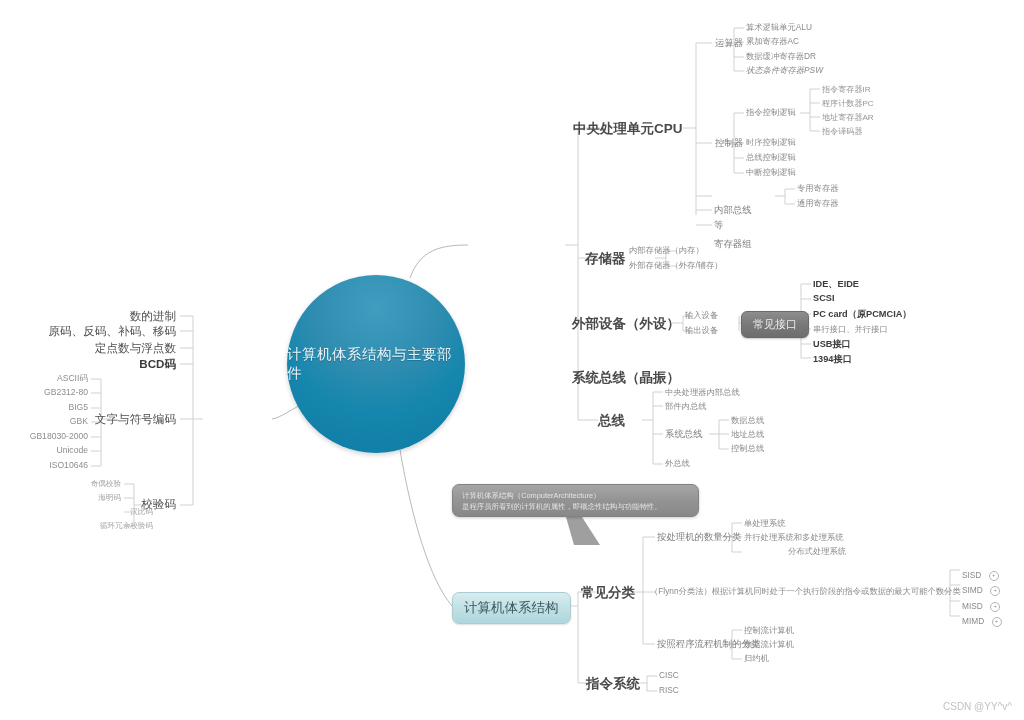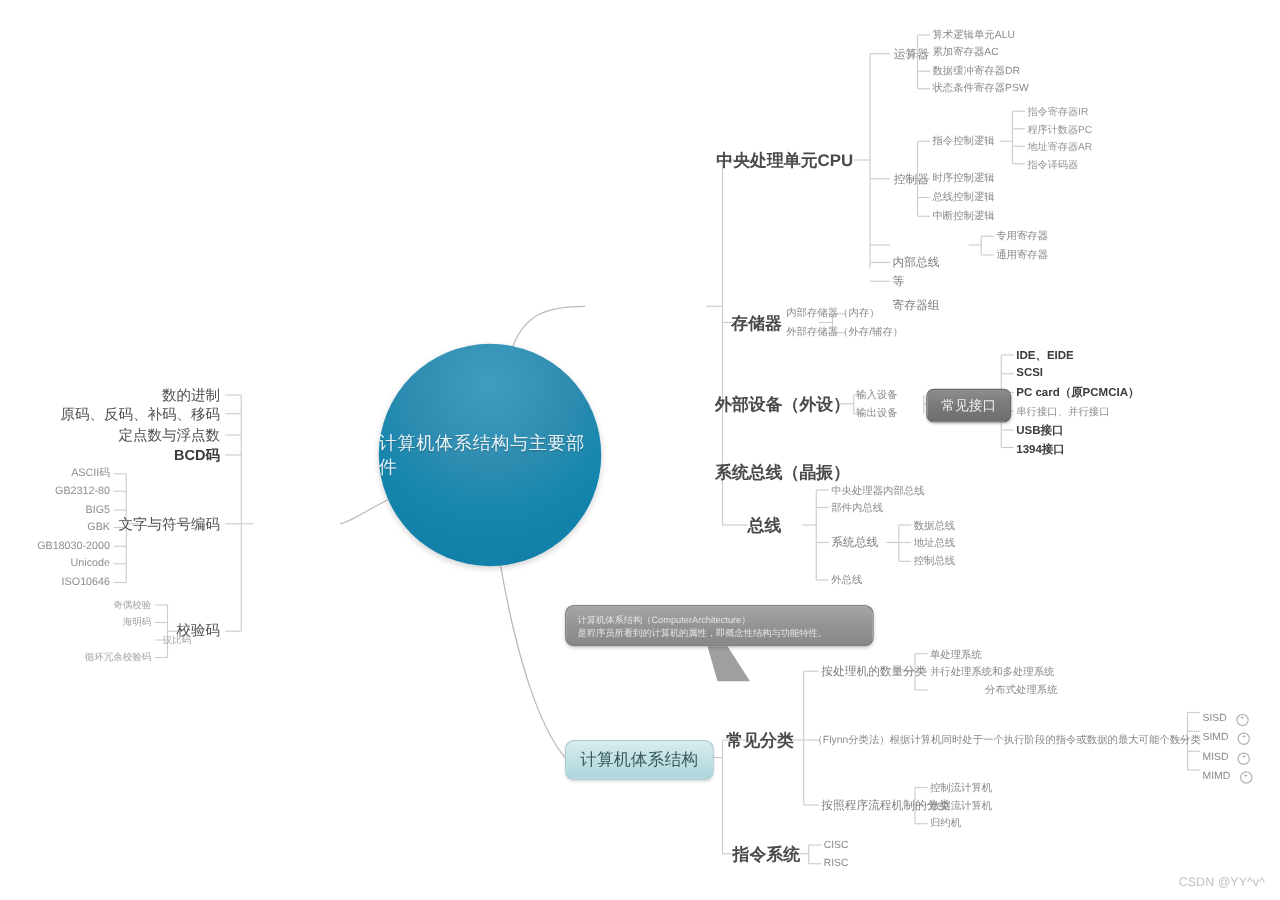--- a/index.html
+++ b/index.html
@@ -7,21 +7,21 @@
     width:1024px;height:720px;background:#ffffff;position:relative;overflow:hidden;
     font-family:"Liberation Sans","DejaVu Sans",sans-serif;
     color:#5b5b5b;
   }
   #canvas{position:absolute;inset:0;width:1024px;height:720px;}
   svg.lines{position:absolute;left:0;top:0;width:1024px;height:720px;pointer-events:none;}
   .node{position:absolute;white-space:nowrap;}
 
   
   .center-node{
-    position:absolute;left:303px;top:275px;width:178px;height:178px;border-radius:50%;
+    position:absolute;left:287px;top:275px;width:178px;height:178px;border-radius:50%;
     background:radial-gradient(circle at 50% 18%, #3f9ec0 0%, #2e8cb0 38%, #1586ad 62%, #0f7ba4 100%);
     box-shadow:0 2px 5px rgba(0,0,0,0.18);
     display:flex;align-items:center;justify-content:flex-start;
   }
   .center-label{
     color:#eaf4f8;font-size:14.5px;letter-spacing:0.5px;
     text-shadow:0 1px 1px rgba(0,0,0,0.25);
   }
 
   
@@ -237,21 +237,21 @@
 
 
   <div class="l1box" style="left:452px;top:592px;">计算机体系结构</div>
 
   <div class="node t-main" style="left:573px;top:120px;">中央处理单元CPU</div>
 
   <div class="node t-lvl2" style="left:715px;top:37px;">运算器</div>
   <div class="node t-lvl3" style="left:746px;top:22px;">算术逻辑单元ALU</div>
   <div class="node t-lvl3" style="left:746px;top:36px;">累加寄存器AC</div>
   <div class="node t-lvl3" style="left:746px;top:51px;">数据缓冲寄存器DR</div>
-  <div class="node t-lvl3" style="left:746px;top:65px;">状态条件寄存器PSW</div>
+  <div class="node t-lvl3" style="left:746px;top:65px;font-style:italic;">状态条件寄存器PSW</div>
 
   <div class="node t-lvl2" style="left:715px;top:137px;">控制器</div>
   <div class="node t-lvl3" style="left:746px;top:107px;">指令控制逻辑</div>
   <div class="node t-lvl4" style="left:822px;top:84px;">指令寄存器IR</div>
   <div class="node t-lvl4" style="left:822px;top:98px;">程序计数器PC</div>
   <div class="node t-lvl4" style="left:822px;top:112px;">地址寄存器AR</div>
   <div class="node t-lvl4" style="left:822px;top:126px;">指令译码器</div>
 
   <div class="node t-lvl3" style="left:746px;top:137px;">时序控制逻辑</div>
   <div class="node t-lvl3" style="left:746px;top:152px;">总线控制逻辑</div>
@@ -303,21 +303,21 @@
   <div class="node t-leftsm ra" style="left:0px;top:402px;width:88px;">BIG5</div>
   <div class="node t-leftsm ra" style="left:0px;top:416px;width:88px;">GBK</div>
   <div class="node t-leftsm ra" style="left:0px;top:431px;width:88px;">GB18030-2000</div>
   <div class="node t-leftsm ra" style="left:0px;top:445px;width:88px;">Unicode</div>
   <div class="node t-leftsm ra" style="left:0px;top:460px;width:88px;">ISO10646</div>
 
   <div class="node t-left2 ra" style="left:0px;top:497px;width:176px;">校验码</div>
   <div class="node t-leftsm2 ra" style="left:0px;top:479px;width:121px;">奇偶校验</div>
   <div class="node t-leftsm2 ra" style="left:0px;top:493px;width:121px;">海明码</div>
   <div class="node t-leftsm2 ra" style="left:0px;top:507px;width:121px;margin-left:32px;">汉比码</div>
-  <div class="node t-leftsm2 ra" style="left:0px;top:521px;width:121px;">循环冗余校验码</div>
+  <div class="node t-leftsm2 ra" style="left:0px;top:521px;width:121px;padding-left:32px;">循环冗余校验码</div>
 
   <div class="node t-main" style="left:581px;top:584px;">常见分类</div>
 
   <div class="node t-lvl2" style="left:657px;top:531px;">按处理机的数量分类</div>
   <div class="node t-lvl3" style="left:744px;top:518px;">单处理系统</div>
   <div class="node t-lvl3" style="left:744px;top:532px;">并行处理系统和多处理系统</div>
   <div class="node t-lvl3" style="left:744px;top:546px;margin-left:44px;">分布式处理系统</div>
 
   <div class="node t-lvl3" style="left:650px;top:586px;">（Flynn分类法）根据计算机同时处于一个执行阶段的指令或数据的最大可能个数分类</div>
 

